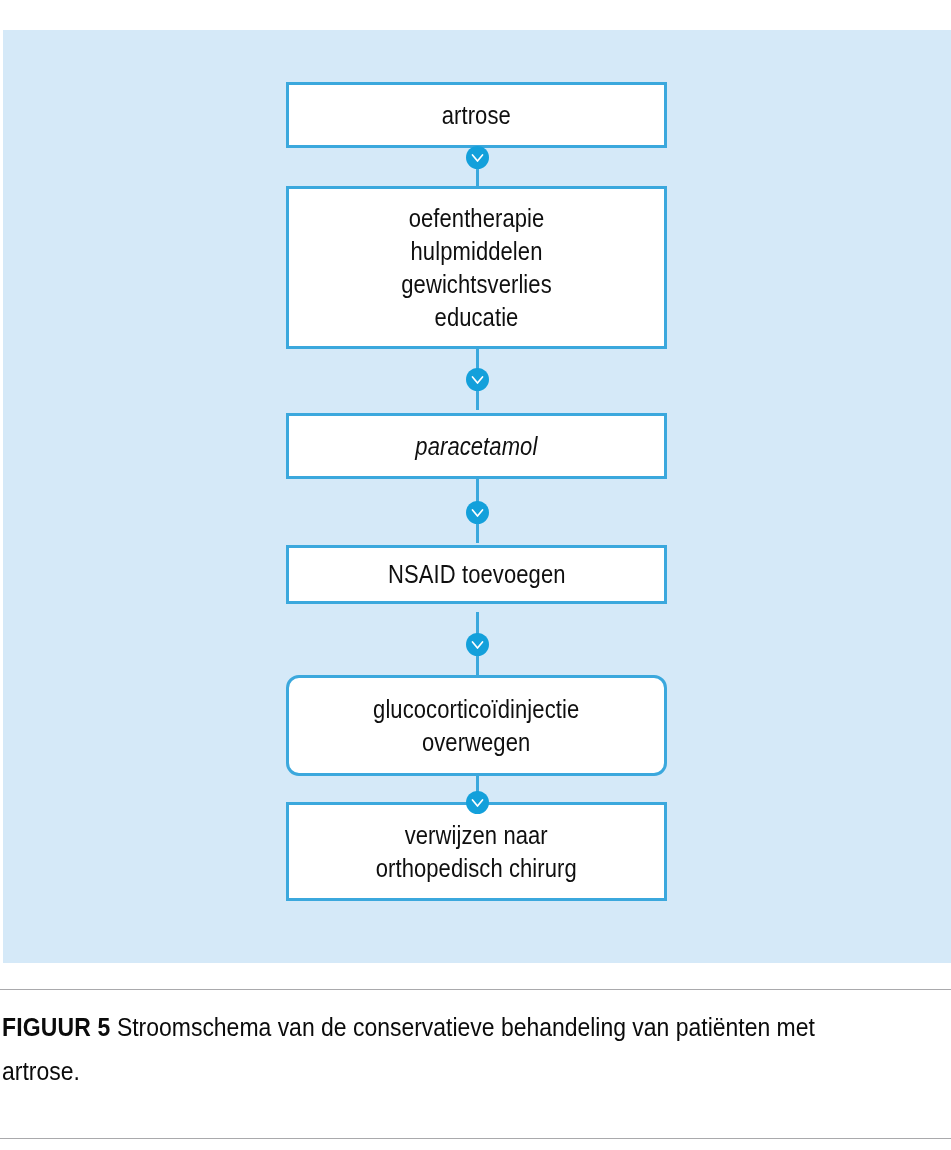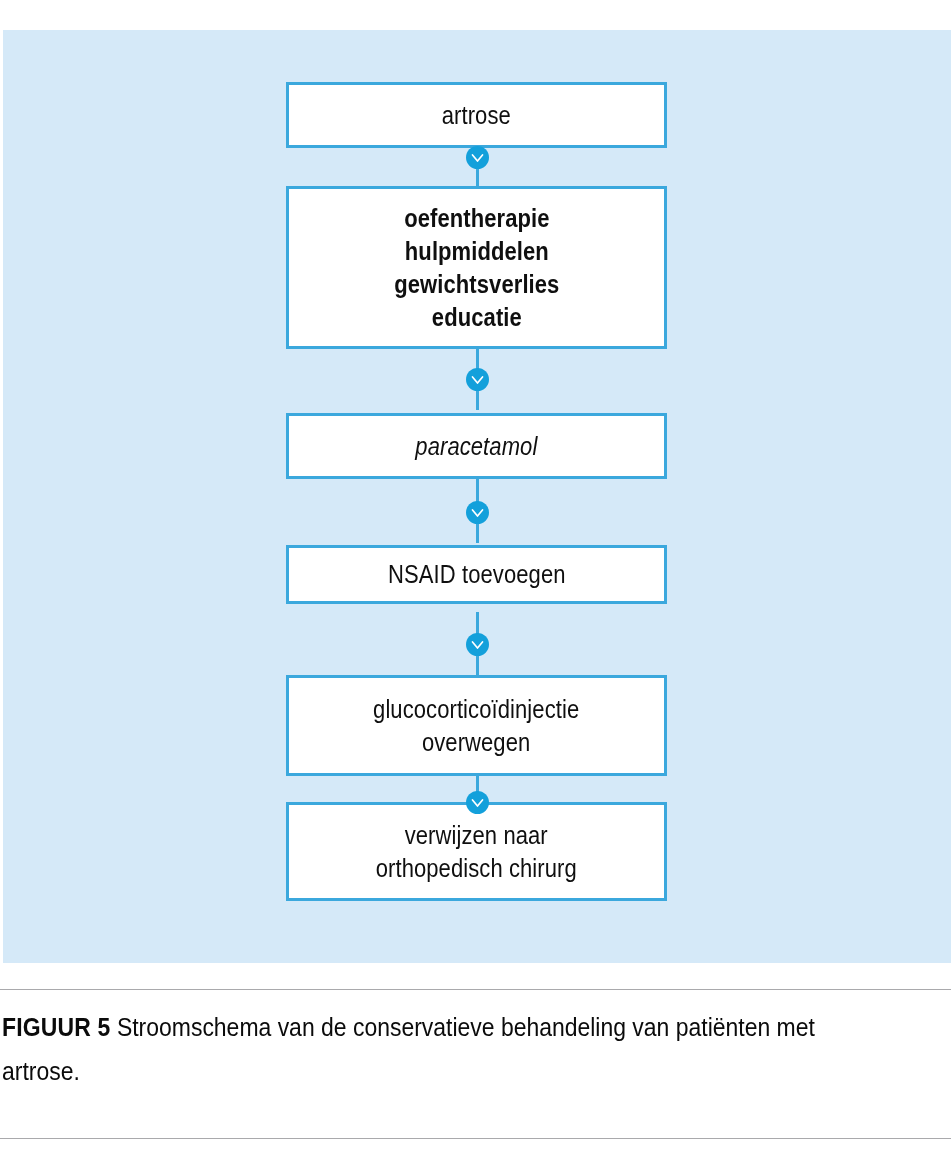--- a/index.html
+++ b/index.html
@@ -128,21 +128,21 @@
     <div class="flow-box" style="top:28px;height:66px;margin-top:24px;">
       <span class="box-text">artrose</span>
     </div>
 
     <div class="connector-node" style="left:463px;top:116px;">
       <svg width="13" height="10" viewBox="0 0 13 10" aria-hidden="true">
         <polyline points="1.5,2 6.5,8 11.5,2" fill="none" stroke="#ffffff" stroke-width="1.7" stroke-linecap="round" stroke-linejoin="round"></polyline>
       </svg>
     </div>
 
-    <div class="flow-box" style="top:156px;height:163px;font-weight:bold;">
+    <div class="flow-box" style="top:156px;height:163px;">
       <span class="box-text">oefentherapie
 hulpmiddelen
 gewichtsverlies
 educatie</span>
     </div>
 
     <div class="connector-node" style="left:463px;top:338px;">
       <svg width="13" height="10" viewBox="0 0 13 10" aria-hidden="true">
         <polyline points="1.5,2 6.5,8 11.5,2" fill="none" stroke="#ffffff" stroke-width="1.7" stroke-linecap="round" stroke-linejoin="round"></polyline>
       </svg>
@@ -161,21 +161,21 @@
     <div class="flow-box" style="top:515px;height:59px;">
       <span class="box-text">NSAID toevoegen</span>
     </div>
 
     <div class="connector-node" style="left:463px;top:603px;">
       <svg width="13" height="10" viewBox="0 0 13 10" aria-hidden="true">
         <polyline points="1.5,2 6.5,8 11.5,2" fill="none" stroke="#ffffff" stroke-width="1.7" stroke-linecap="round" stroke-linejoin="round"></polyline>
       </svg>
     </div>
 
-    <div class="flow-box" style="top:645px;height:101px;">
+    <div class="flow-box" style="top:645px;height:101px;border-radius:13px;">
       <span class="box-text">glucocorticoïdinjectie
 overwegen</span>
     </div>
 
     <div class="connector-node" style="left:463px;top:761px;">
       <svg width="13" height="10" viewBox="0 0 13 10" aria-hidden="true">
         <polyline points="1.5,2 6.5,8 11.5,2" fill="none" stroke="#ffffff" stroke-width="1.7" stroke-linecap="round" stroke-linejoin="round"></polyline>
       </svg>
     </div>
 

